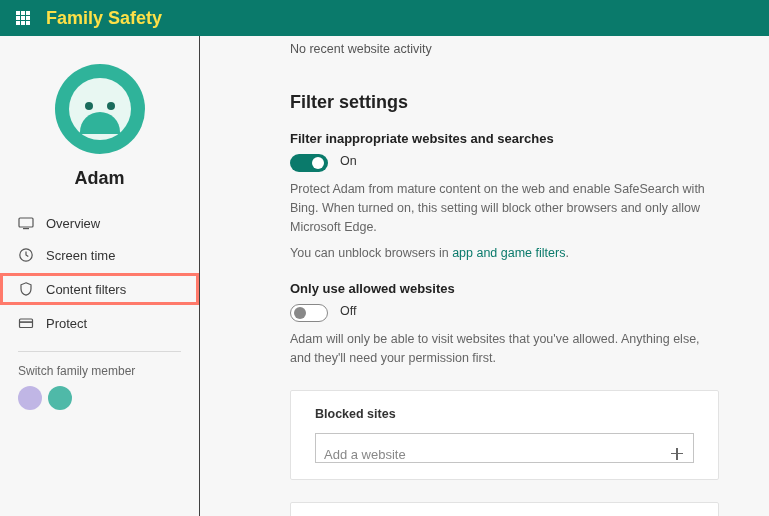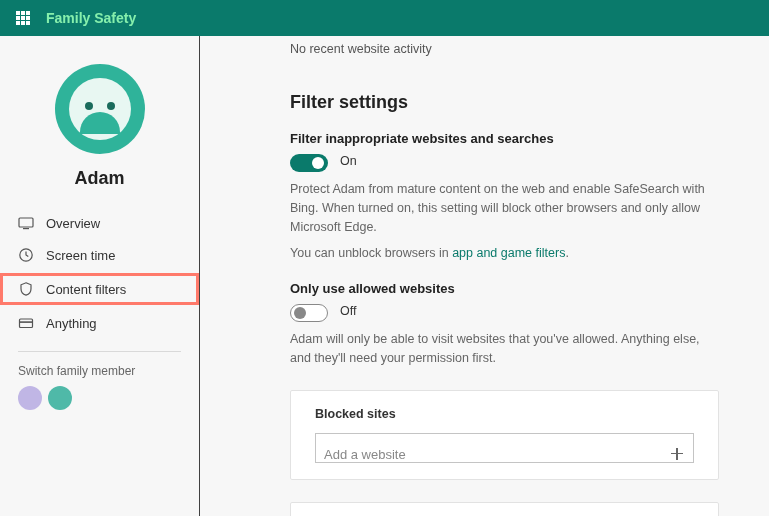--- a/index.html
+++ b/index.html
@@ -20,21 +20,21 @@
       gap: 16px;
     }
     .apps-grid {
       width: 14px; height: 14px;
       display: grid;
       grid-template-columns: repeat(3,1fr);
       grid-template-rows: repeat(3,1fr);
       gap: 1.5px;
     }
     .apps-grid span { background: #fff; }
-    .topbar-title { color: #86efac; font-size: 14px; font-weight: 600; }
+    .topbar-title { color: #fde047; font-size: 18px; font-weight: 600; }
     .layout { display: flex; height: calc(100% - 36px); }
     .sidebar {
       width: 200px;
       background: #f7f7f7;
       padding-top: 28px;
       border-right: 1px solid #404040;
       position: relative;
     }
     .avatar-wrap { display: flex; flex-direction: column; align-items: center; margin-bottom: 18px; }
     .avatar {
@@ -182,21 +182,21 @@
         </span>
         <span>Content filters</span>
       </div>
       <div class="nav-item">
         <span class="nav-icon">
           <svg width="16" height="16" viewBox="0 0 16 16">
               <rect x="1.5" y="4" width="13" height="8.5" rx="1" fill="none" stroke="#555" stroke-width="1.2"></rect>
               <rect x="1.5" y="6.3" width="13" height="1.6" fill="#555"></rect>
             </svg>
         </span>
-        <span>Anything</span>
+        <span>Protect</span>
       </div>
     </nav>
 
     <div class="divider"></div>
     <div class="switch-label">Switch family member</div>
     <div class="members">
       <div class="memb a"></div>
       <div class="memb b"></div>
     </div>
   </aside>

